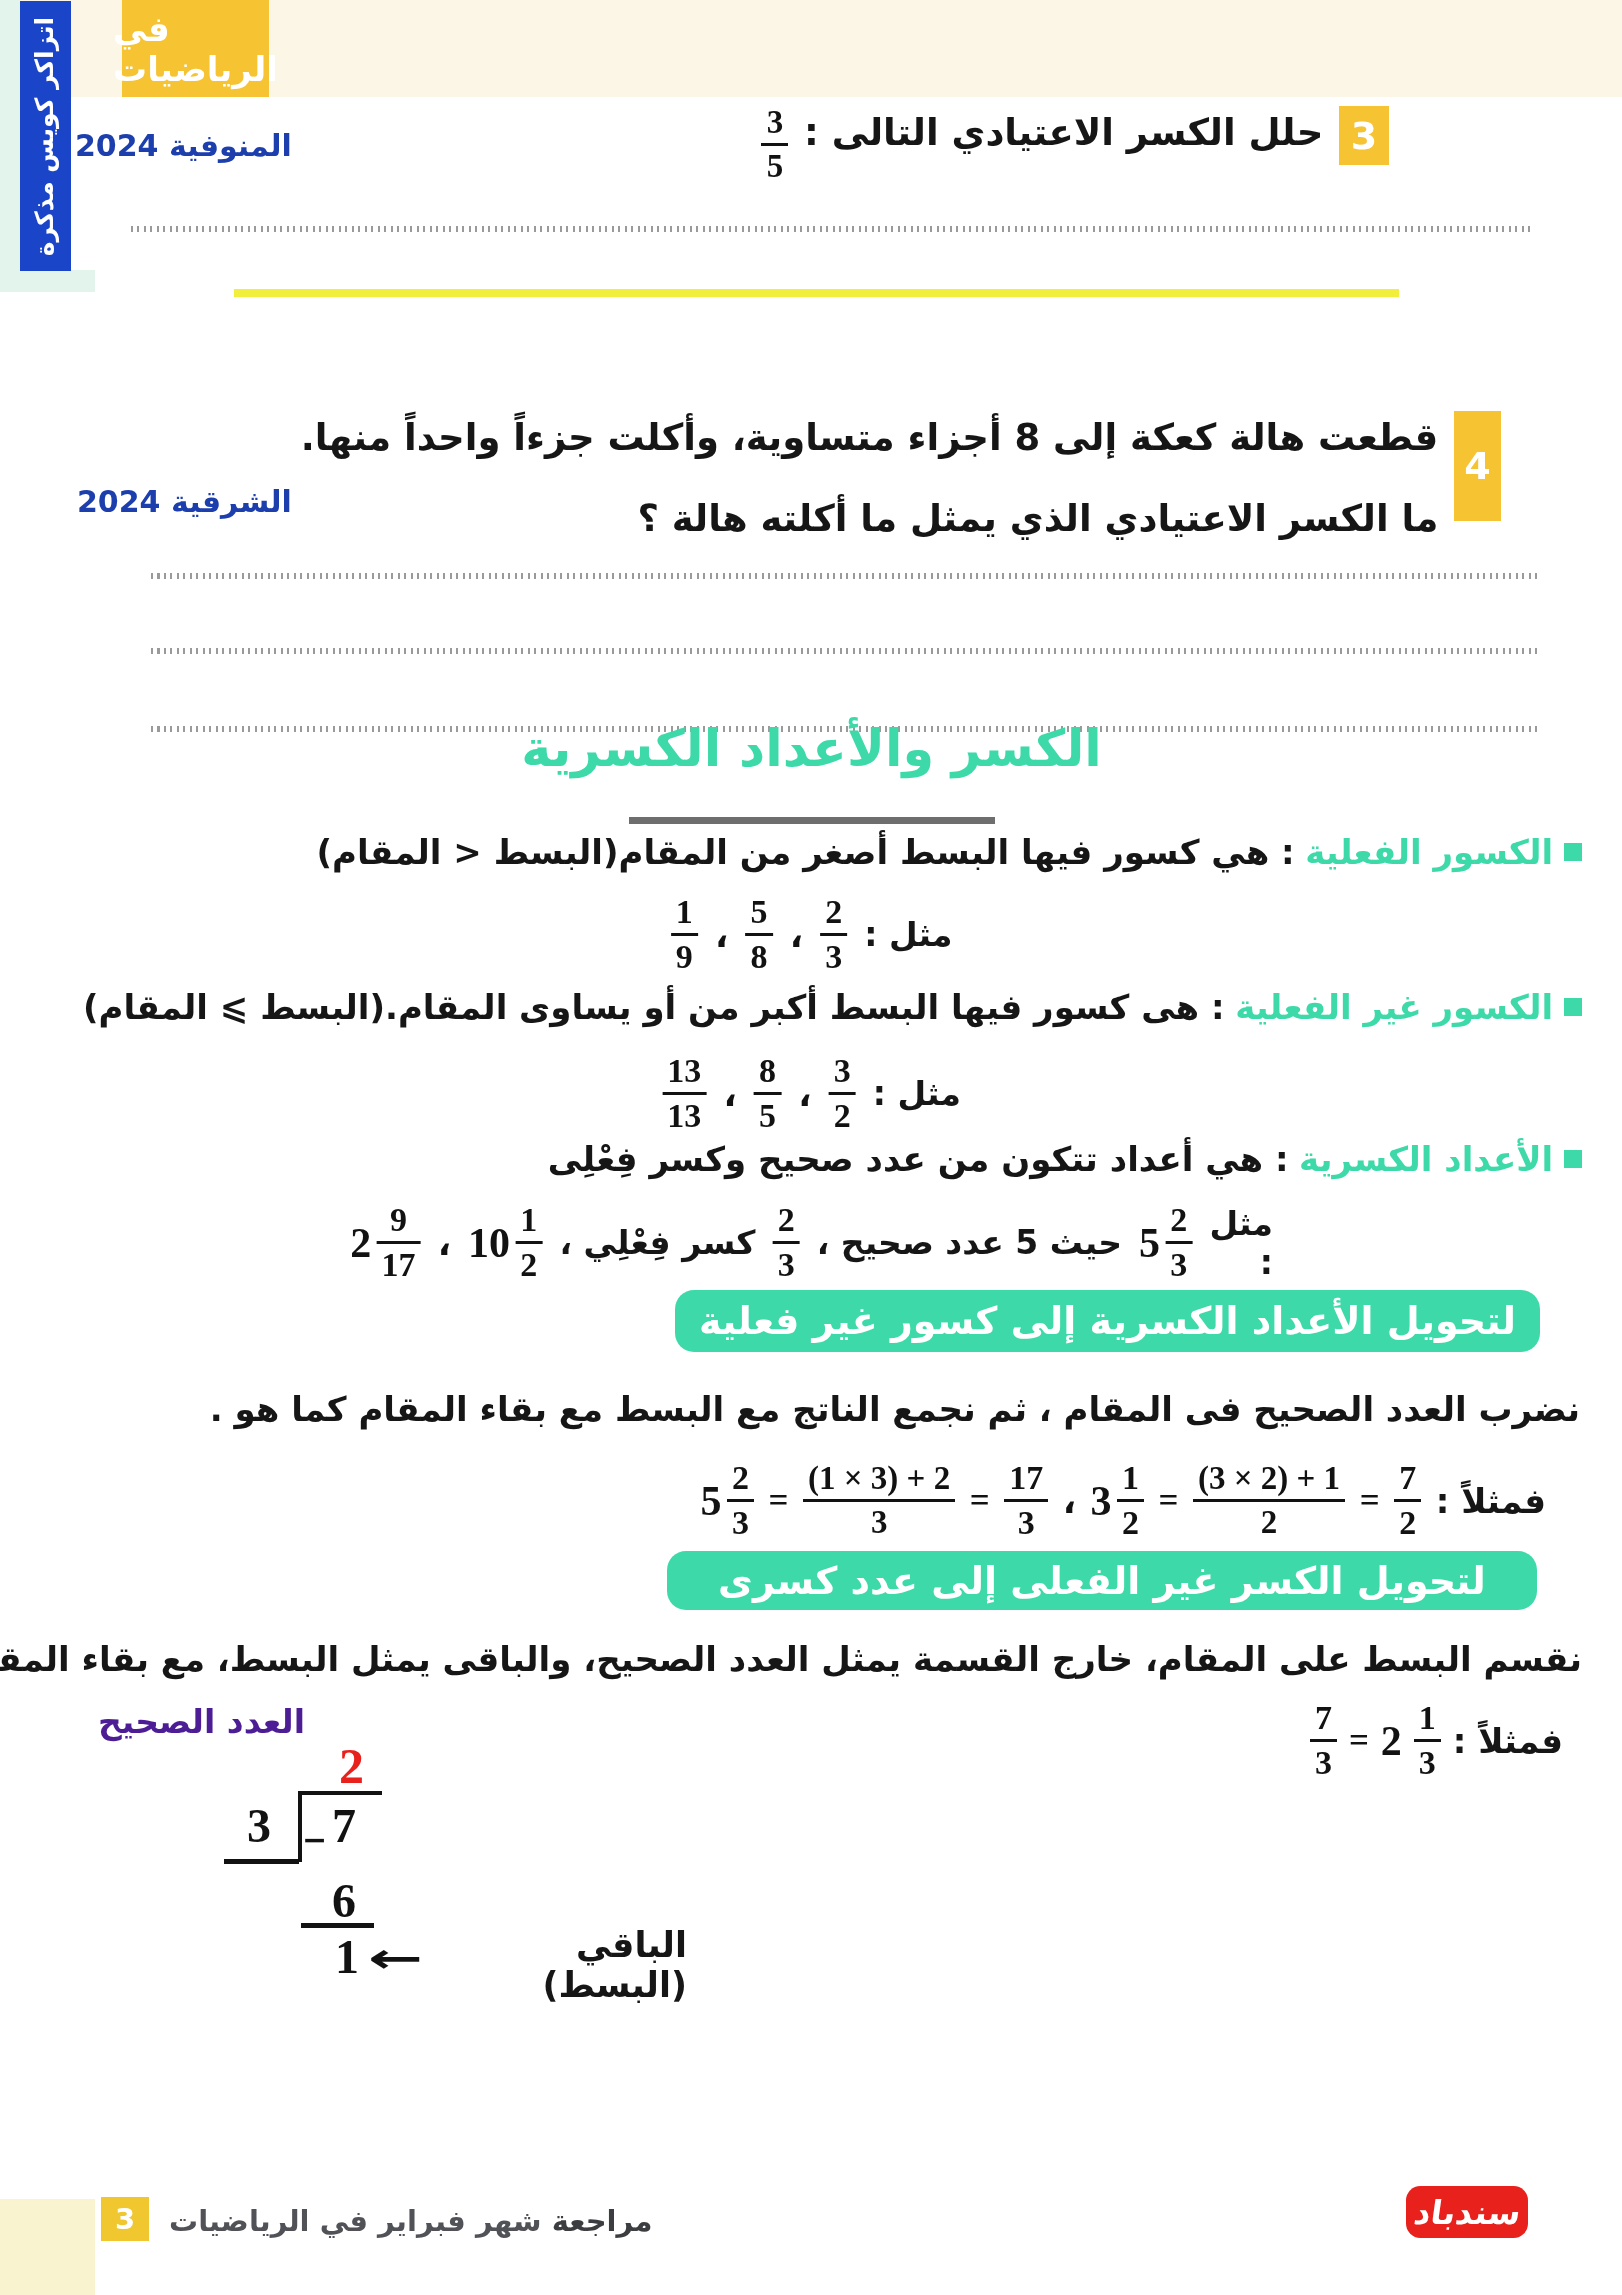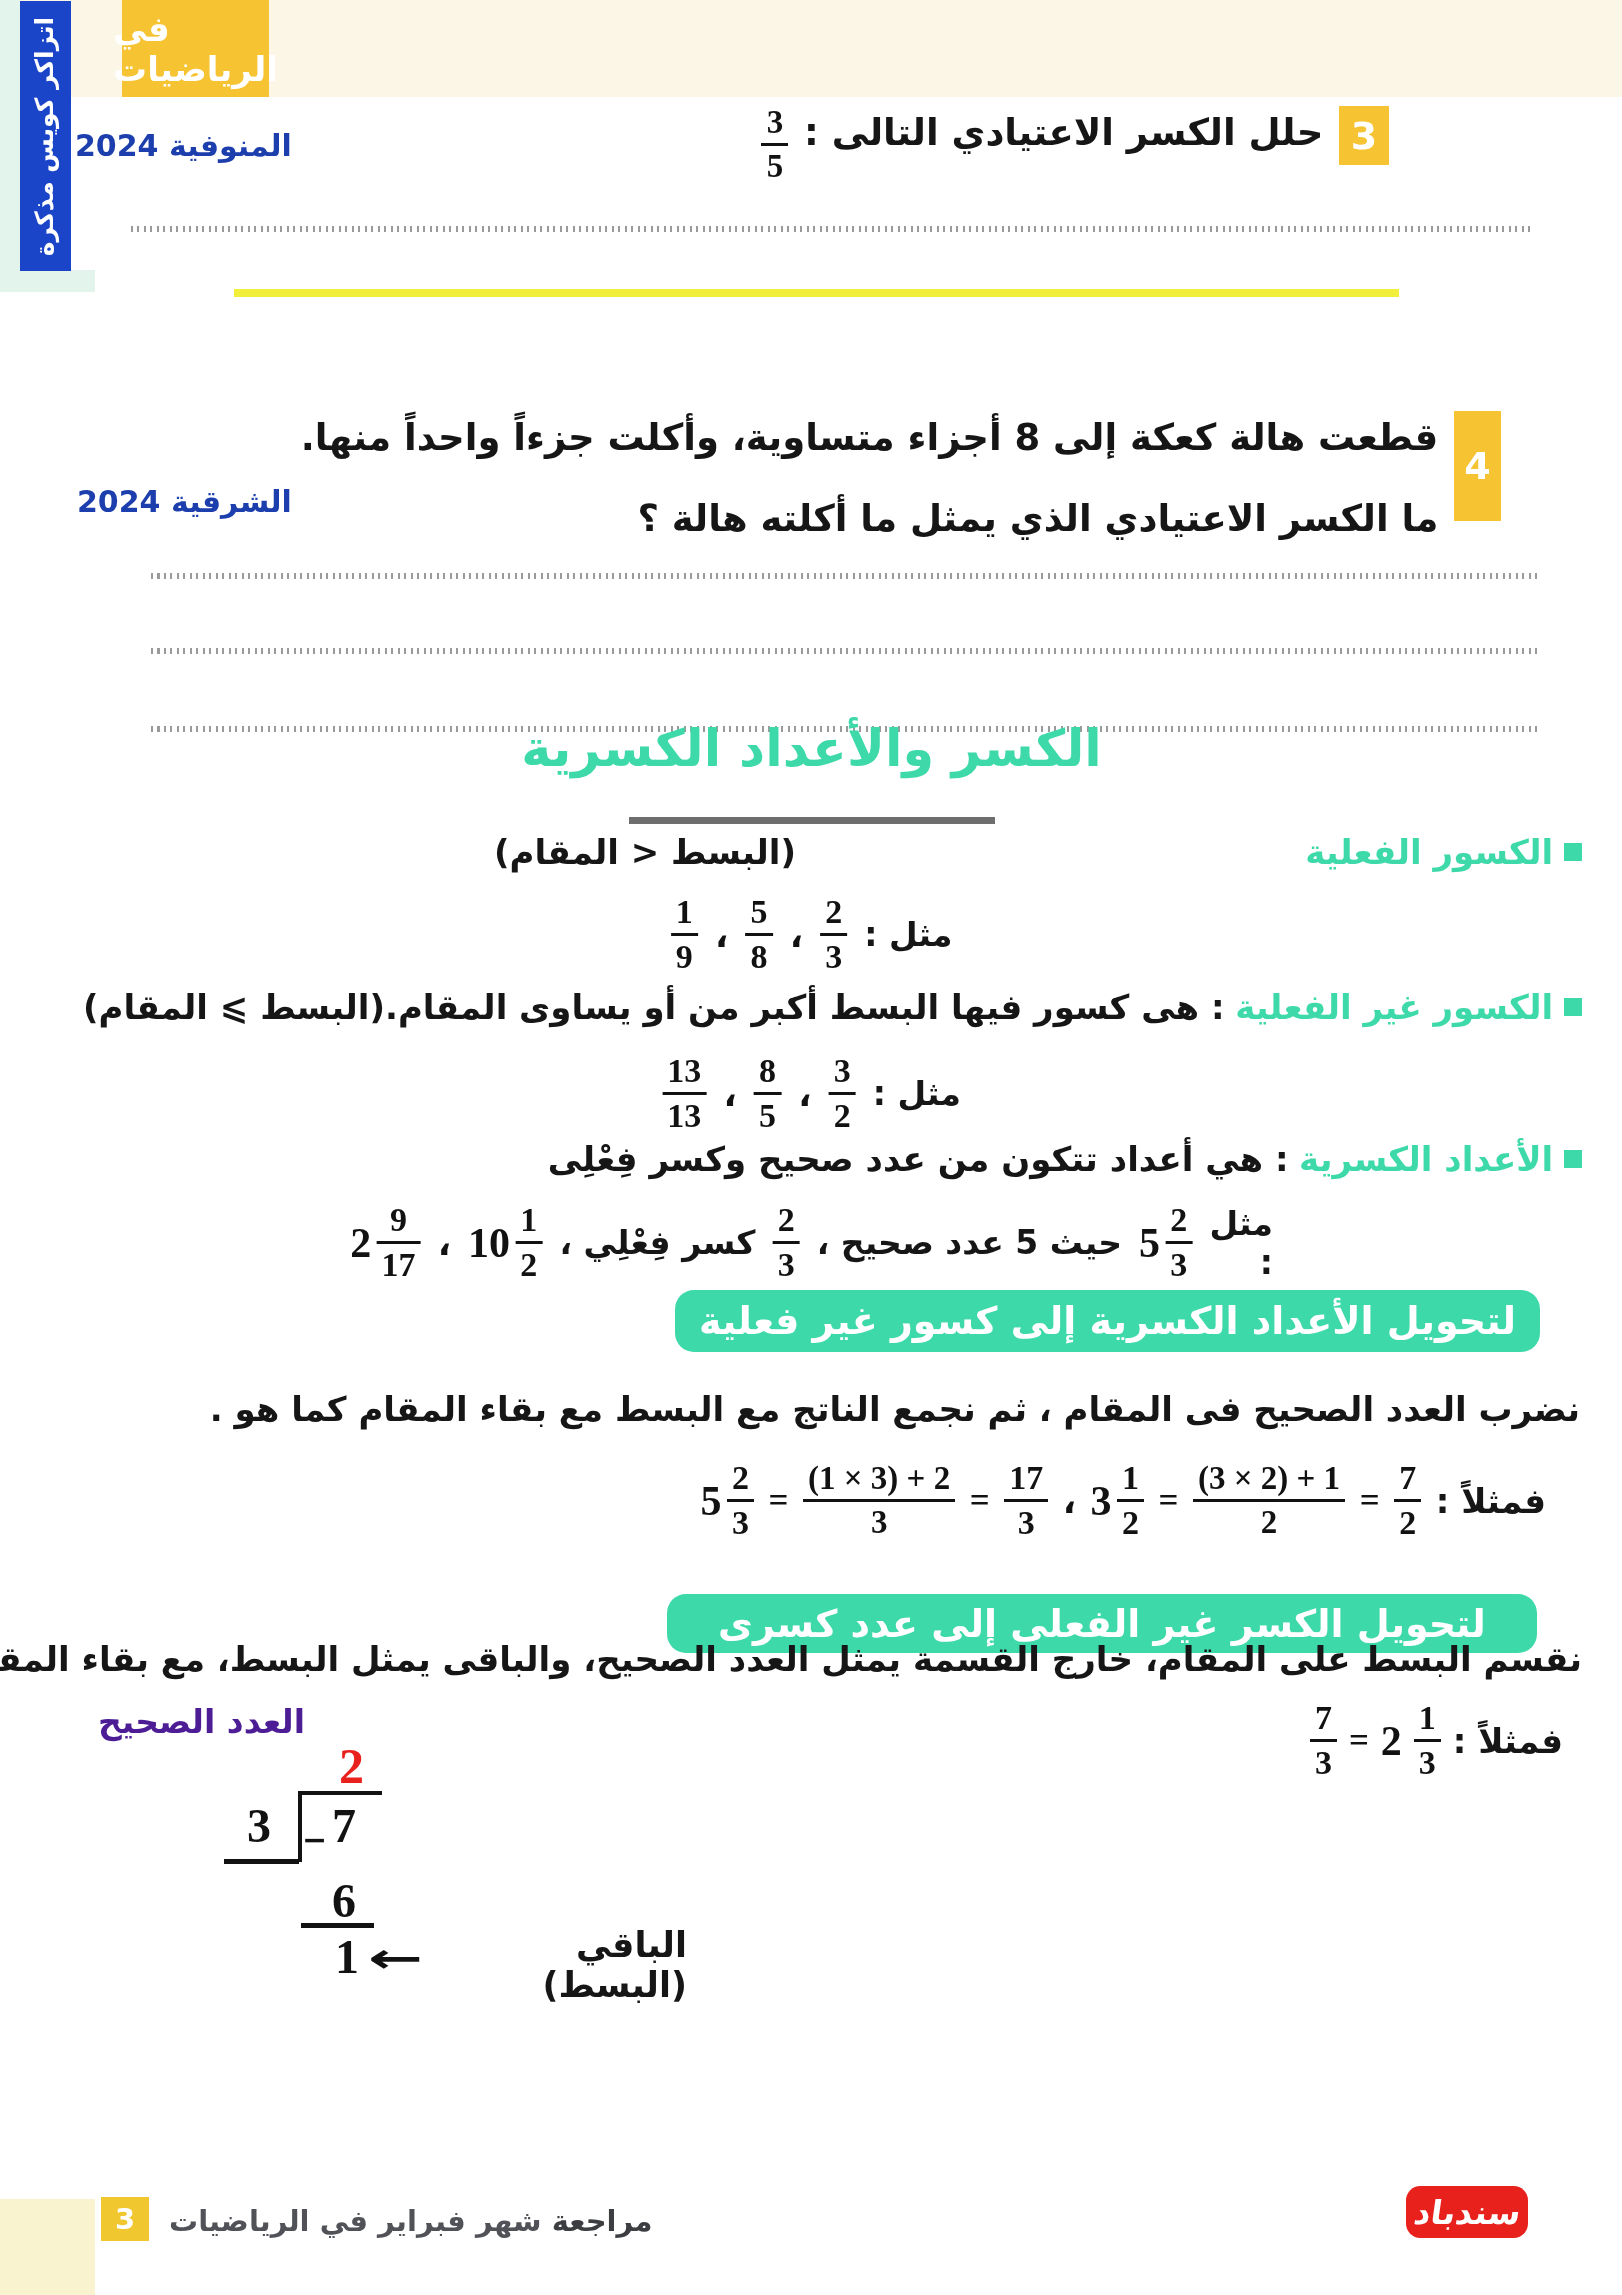--- a/index.html
+++ b/index.html
@@ -143,20 +143,21 @@
   <div class="abs dots" style="left:151px;top:648px;width:1391px;"></div>
   <div class="abs dots" style="left:151px;top:726px;width:1391px;"></div>
 
   <div class="abs sec-title">الكسر والأعداد الكسرية</div>
   <div class="abs sec-underline"></div>
 
   <div class="abs defline" style="left:494px;right:41px;top:832px;">
     <div class="defmain">
       <span class="bullet"></span>
       <span class="deflabel">الكسور الفعلية</span>
+      <span class="deftext ar">: هي كسور فيها البسط أصغر من المقام</span>
     </div>
     <span class="defparen">(البسط &lt; المقام)</span>
   </div>
   <div class="abs exline" style="top:895px;">
     <span class="ar exlabel">مثل :</span>
     <span class="frac">
       <span>2</span>
         <span class="bar"></span>
         <span>3</span>
     </span>
@@ -290,21 +291,21 @@
     </span>
     <span class="eqsign">=</span>
     <span class="frac">
       <span>7</span>
         <span class="bar"></span>
         <span>2</span>
     </span>
     <span class="ar intro">فمثلاً :</span>
   </div>
 
-  <div class="abs tealbanner" style="left:667px;top:1551px;width:870px;height:59px;margin-top:43px;">
+  <div class="abs tealbanner" style="left:667px;top:1551px;width:870px;height:59px;">
     <span>لتحويل الكسر غير الفعلى إلى عدد كسرى</span>
   </div>
   <div class="abs bodytext" style="right:41px;top:1639px;">نقسم البسط على المقام، خارج القسمة يمثل العدد الصحيح، والباقى يمثل البسط، مع بقاء المقام كما هو</div>
 
   <div class="abs eqrow" style="right:60px;top:1701px;gap:11.8px;">
     <span class="frac">
       <span>7</span>
         <span class="bar"></span>
         <span>3</span>
     </span>

